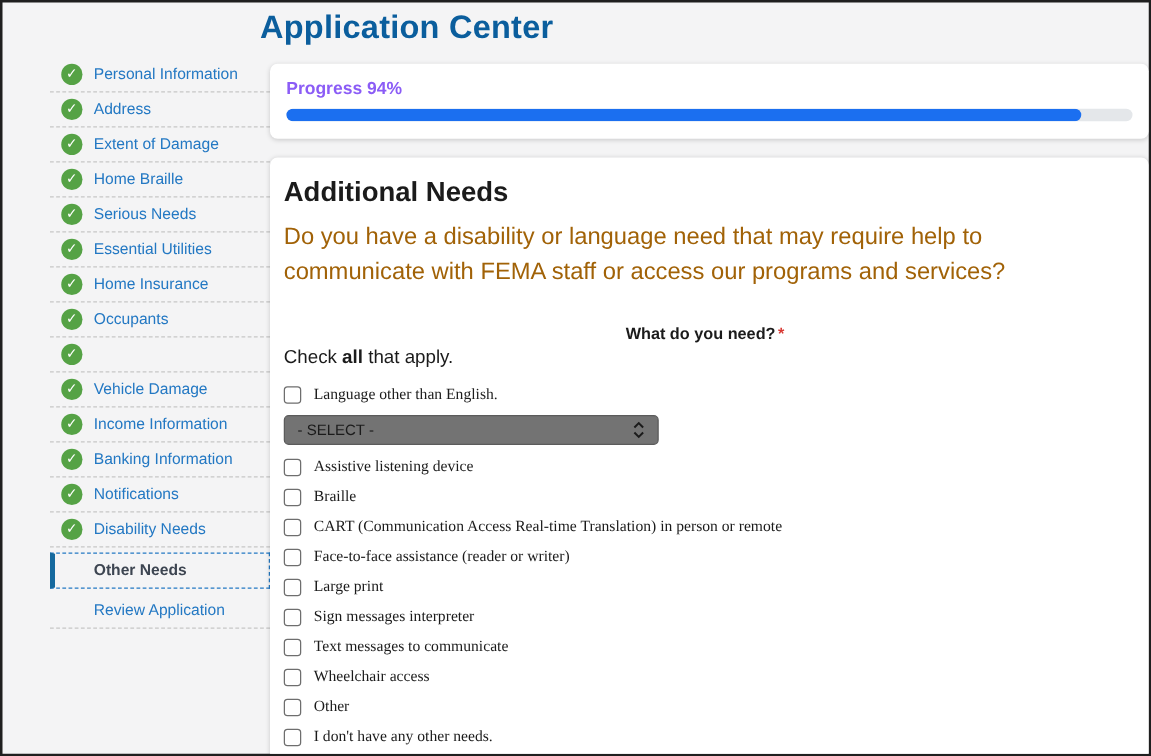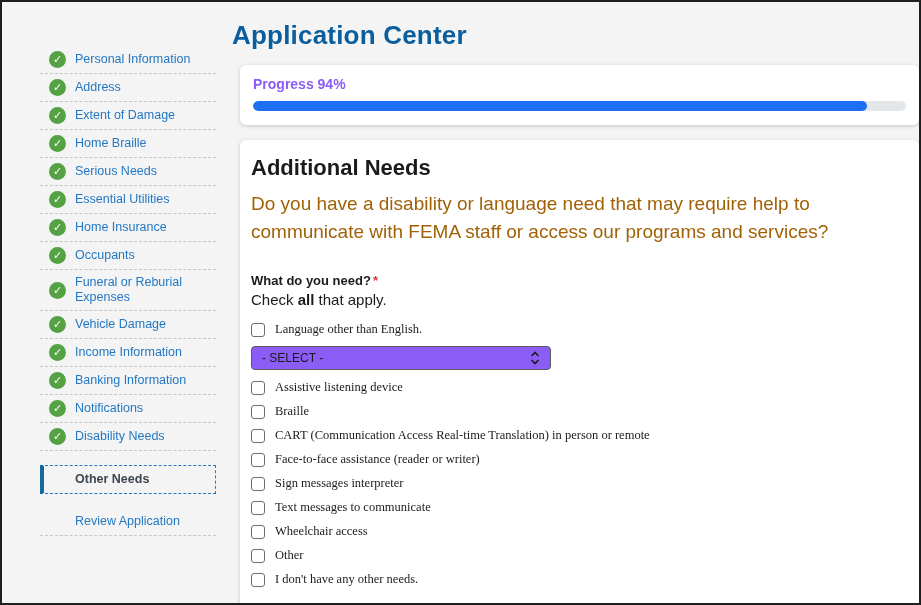--- a/index.html
+++ b/index.html
@@ -41,26 +41,26 @@
   .nav-icon.check { background: #55a245; color: #ffffff; }
   .nav-label {
     font-size: 12.5px;
     color: #2378c3;
     line-height: 1.2;
   }
   .nav-item.current {
     border: 1.5px dashed #2378c3;
     border-left: 4px solid #15699e;
     padding-left: 5px;
-    margin: 14px 0;
+    margin: 4px 0;
   }
   .nav-item.current .nav-label { color: #3d4551; font-weight: bold; }
 
   
-  .main { width: 728px; margin-left: 24px; padding-top: 14px; }
+  .main { width: 728px; margin-left: 0; }
   .page-title {
     font-size: 26px;
     font-weight: bold;
     color: #0b5e9d;
     margin: 4px 0 14px -8px;
     letter-spacing: 0.2px;
   }
   .card {
     background: #ffffff;
     border-radius: 6px;
@@ -78,21 +78,21 @@
   .progress-fill { height: 100%; border-radius: 5px; background: #1b6ff0; }
 
   
   .form-card { margin-top: 15px; padding: 15px 18px 23px 11px; }
   .form-heading { font-size: 22px; font-weight: bold; color: #1b1b1b; margin-bottom: 9px; }
   .form-intro {
     font-size: 19px; color: #a16207; line-height: 1.45;
     max-width 600px; max-width: 600px;
     margin-bottom: 28px;
   }
-  .question-label { font-size: 13px; font-weight: bold; color: #1b1b1b; margin-bottom: 3px; }
+  .question-label { font-size: 13px; font-weight: bold; color: #1b1b1b; margin-bottom: 3px; text-align: center; }
   .required { color: #d83933; font-weight: bold; margin-left: 2px; }
   .helper { font-size: 15px; color: #1b1b1b; margin-bottom: 14px; }
   .helper b { font-weight: bold; }
 
   .check-row {
     display: flex; align-items: center;
     margin-bottom: 9px;
     cursor: pointer;
     font-family: Liberation Serif, serif;
   }
@@ -100,21 +100,21 @@
     width: 14px; height: 14px; flex: none;
     border: 1.5px solid #6e6e6e;
     border-radius: 3px;
     background: #ffffff;
     margin-right: 10px;
   }
   .check-label { font-size: 12.5px; color: #1b1b1b; line-height: 1.2; }
 
   .select {
     width: 300px; height: 24px;
-    background: #8b5cf6;
+    background: #737373;
     border: 1px solid #5b5b5b;
     border-radius: 4px;
     display: flex; align-items: center; justify-content: space-between;
     padding: 0 10px;
     margin: 2px 0 10px 0;
     cursor: pointer;
   }
   .select-value { font-size: 12px; color: #1b1b1b; }
   .select-chevrons { display: flex; align-items: center; }
 </style>
@@ -152,21 +152,20 @@
         <div class="nav-item complete">
           <span class="nav-icon check">✓</span>
           <span class="nav-label">Home Insurance</span>
         </div>
         <div class="nav-item complete">
           <span class="nav-icon check">✓</span>
           <span class="nav-label">Occupants</span>
         </div>
         <div class="nav-item complete">
           <span class="nav-icon check">✓</span>
-          <span class="nav-label">Funeral or Reburial Expenses</span>
         </div>
         <div class="nav-item complete">
           <span class="nav-icon check">✓</span>
           <span class="nav-label">Vehicle Damage</span>
         </div>
         <div class="nav-item complete">
           <span class="nav-icon check">✓</span>
           <span class="nav-label">Income Information</span>
         </div>
         <div class="nav-item complete">
@@ -239,20 +238,24 @@
           <label class="check-row">
             <span class="checkbox"></span>
             <span class="check-label">CART (Communication Access Real-time Translation) in person or remote</span>
           </label>
           <label class="check-row">
             <span class="checkbox"></span>
             <span class="check-label">Face-to-face assistance (reader or writer)</span>
           </label>
           <label class="check-row">
             <span class="checkbox"></span>
+            <span class="check-label">Large print</span>
+          </label>
+          <label class="check-row">
+            <span class="checkbox"></span>
             <span class="check-label">Sign messages interpreter</span>
           </label>
           <label class="check-row">
             <span class="checkbox"></span>
             <span class="check-label">Text messages to communicate</span>
           </label>
           <label class="check-row">
             <span class="checkbox"></span>
             <span class="check-label">Wheelchair access</span>
           </label>

